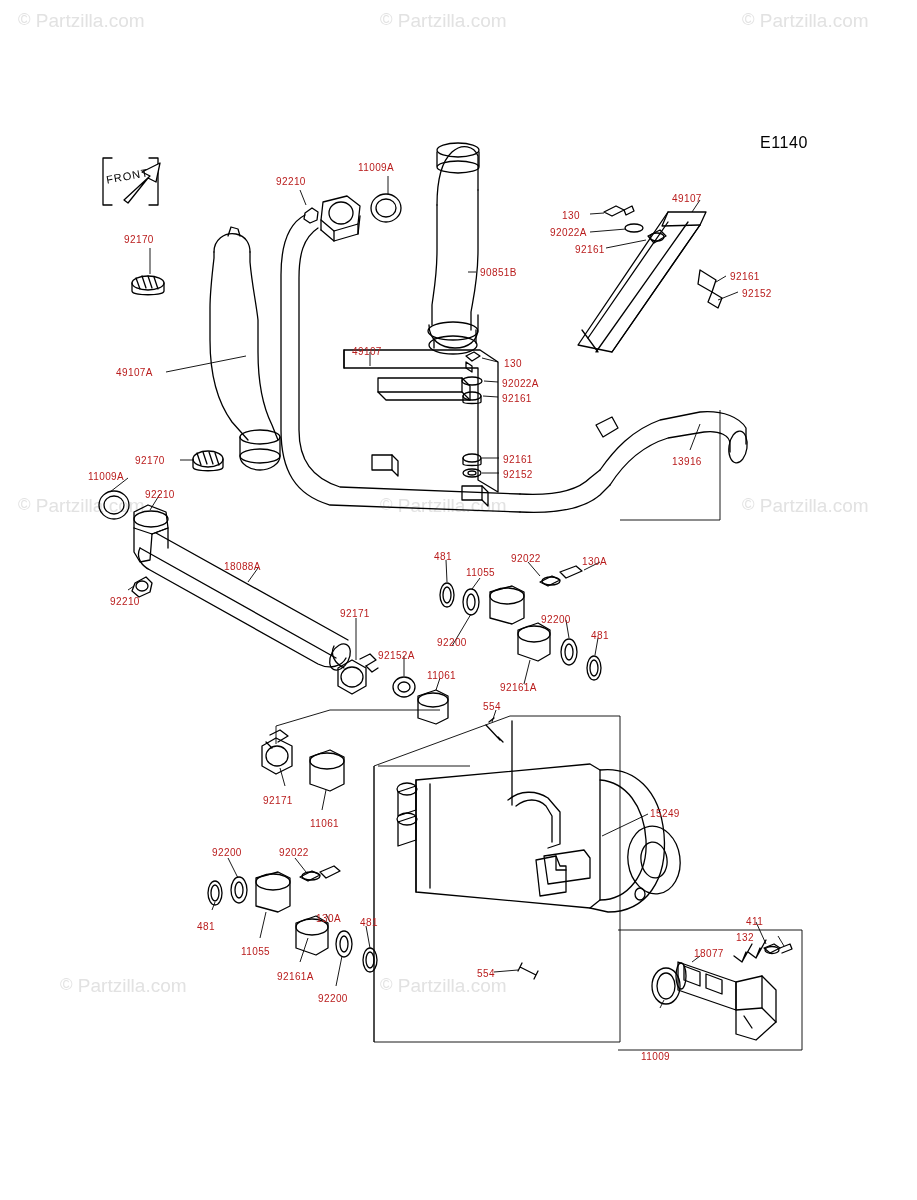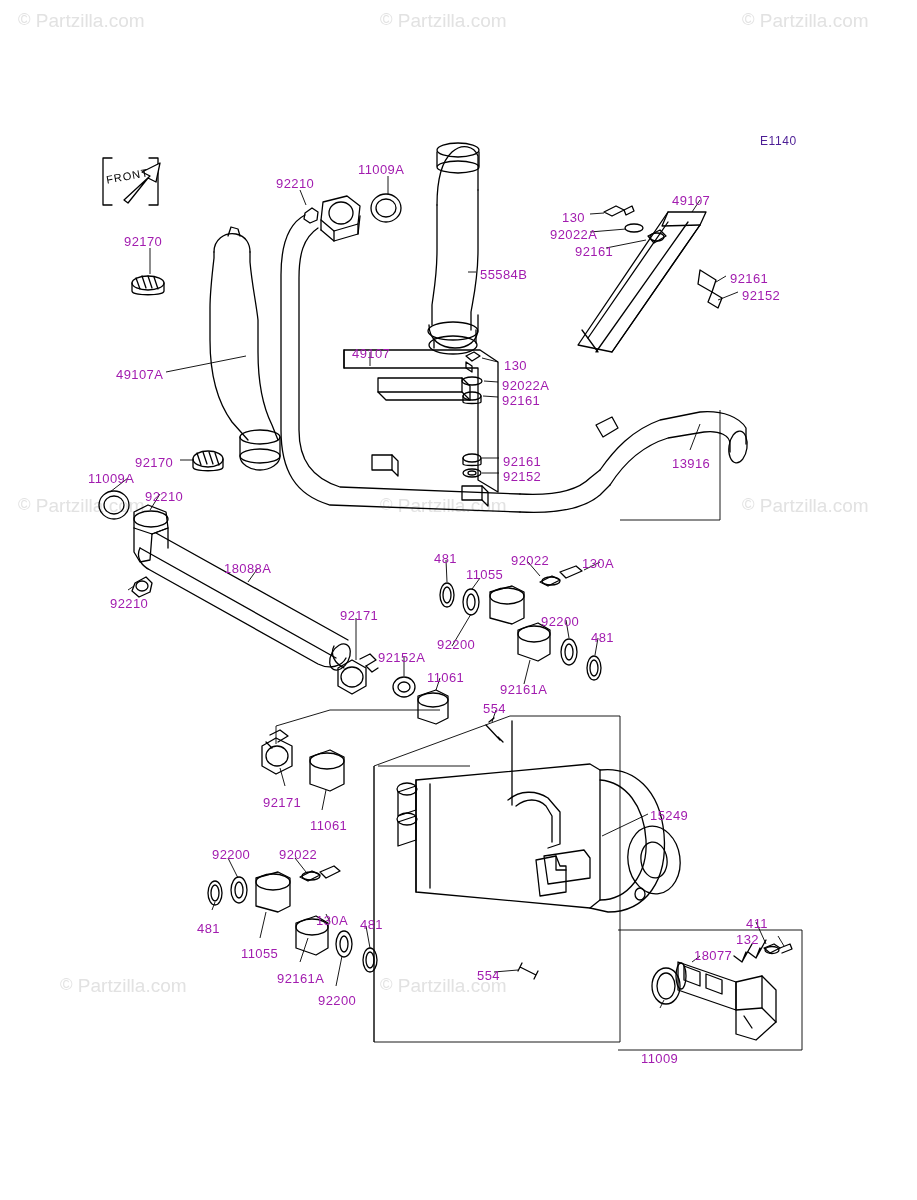--- a/index.html
+++ b/index.html
@@ -25,30 +25,30 @@
     white-space: nowrap;
     pointer-events: none;
     user-select: none;
   }
   .wm .c {
     font-size: 17px;
     vertical-align: 2px;
   }
   .lbl {
     position: absolute;
-    font-size: 13px;
+    font-size: 10px;
     font-family: "Liberation Sans", sans-serif;
-    color: #a21caf;
+    color: #b91c1c;
     white-space: nowrap;
     letter-spacing: 0.4px;
   }
   .code {
     position: absolute;
-    font-size: 12px;
-    color: #4c1d95;
+    font-size: 16px;
+    color: #000000;
     letter-spacing: 0.6px;
   }
   svg.art {
     position: absolute;
     left: 0;
     top: 0;
     width: 917px;
     height: 1200px;
   }
   .front-text {
@@ -382,21 +382,21 @@
     </g>
   </svg>
 
   <div class="front-text">FRONT</div>
 
   <div class="code" style="left:760px; top:134px;">E1140</div>
 
   <div class="lbl" style="left:276px; top:176px;">92210</div>
   <div class="lbl" style="left:358px; top:162px;">11009A</div>
   <div class="lbl" style="left:124px; top:234px;">92170</div>
-  <div class="lbl" style="left:480px; top:267px;">55584B</div>
+  <div class="lbl" style="left:480px; top:267px;">90851B</div>
   <div class="lbl" style="left:562px; top:210px;">130</div>
   <div class="lbl" style="left:672px; top:193px;">49107</div>
   <div class="lbl" style="left:550px; top:227px;">92022A</div>
   <div class="lbl" style="left:575px; top:244px;">92161</div>
   <div class="lbl" style="left:730px; top:271px;">92161</div>
   <div class="lbl" style="left:742px; top:288px;">92152</div>
   <div class="lbl" style="left:352px; top:346px;">49107</div>
   <div class="lbl" style="left:504px; top:358px;">130</div>
   <div class="lbl" style="left:502px; top:378px;">92022A</div>
   <div class="lbl" style="left:502px; top:393px;">92161</div>

